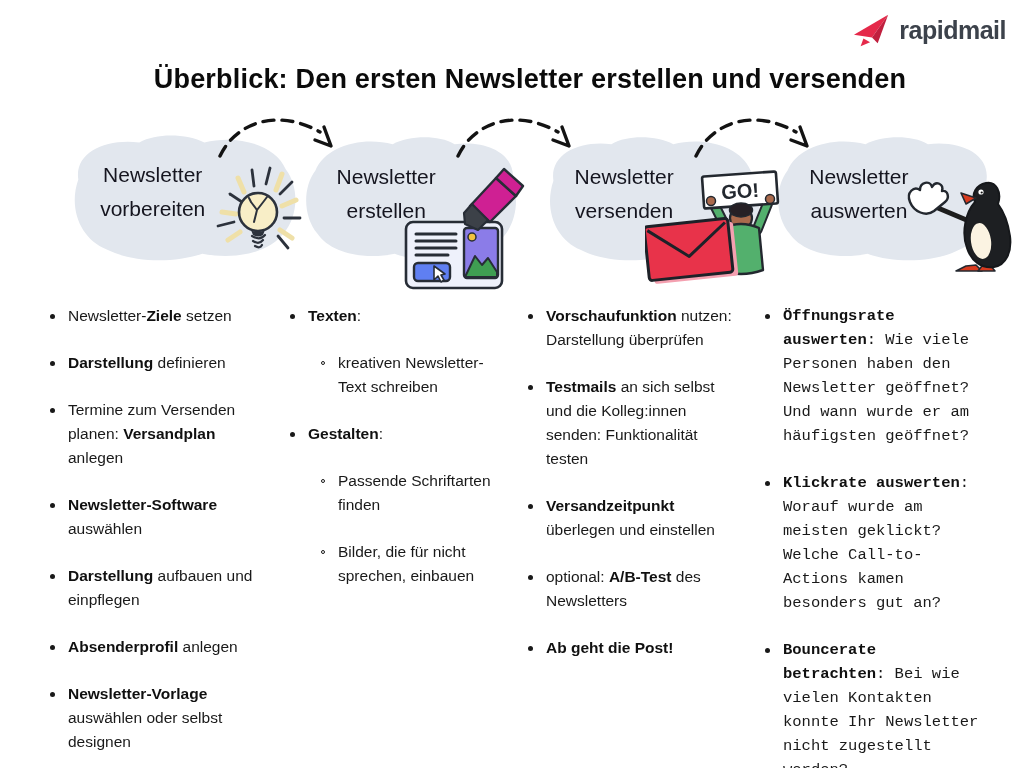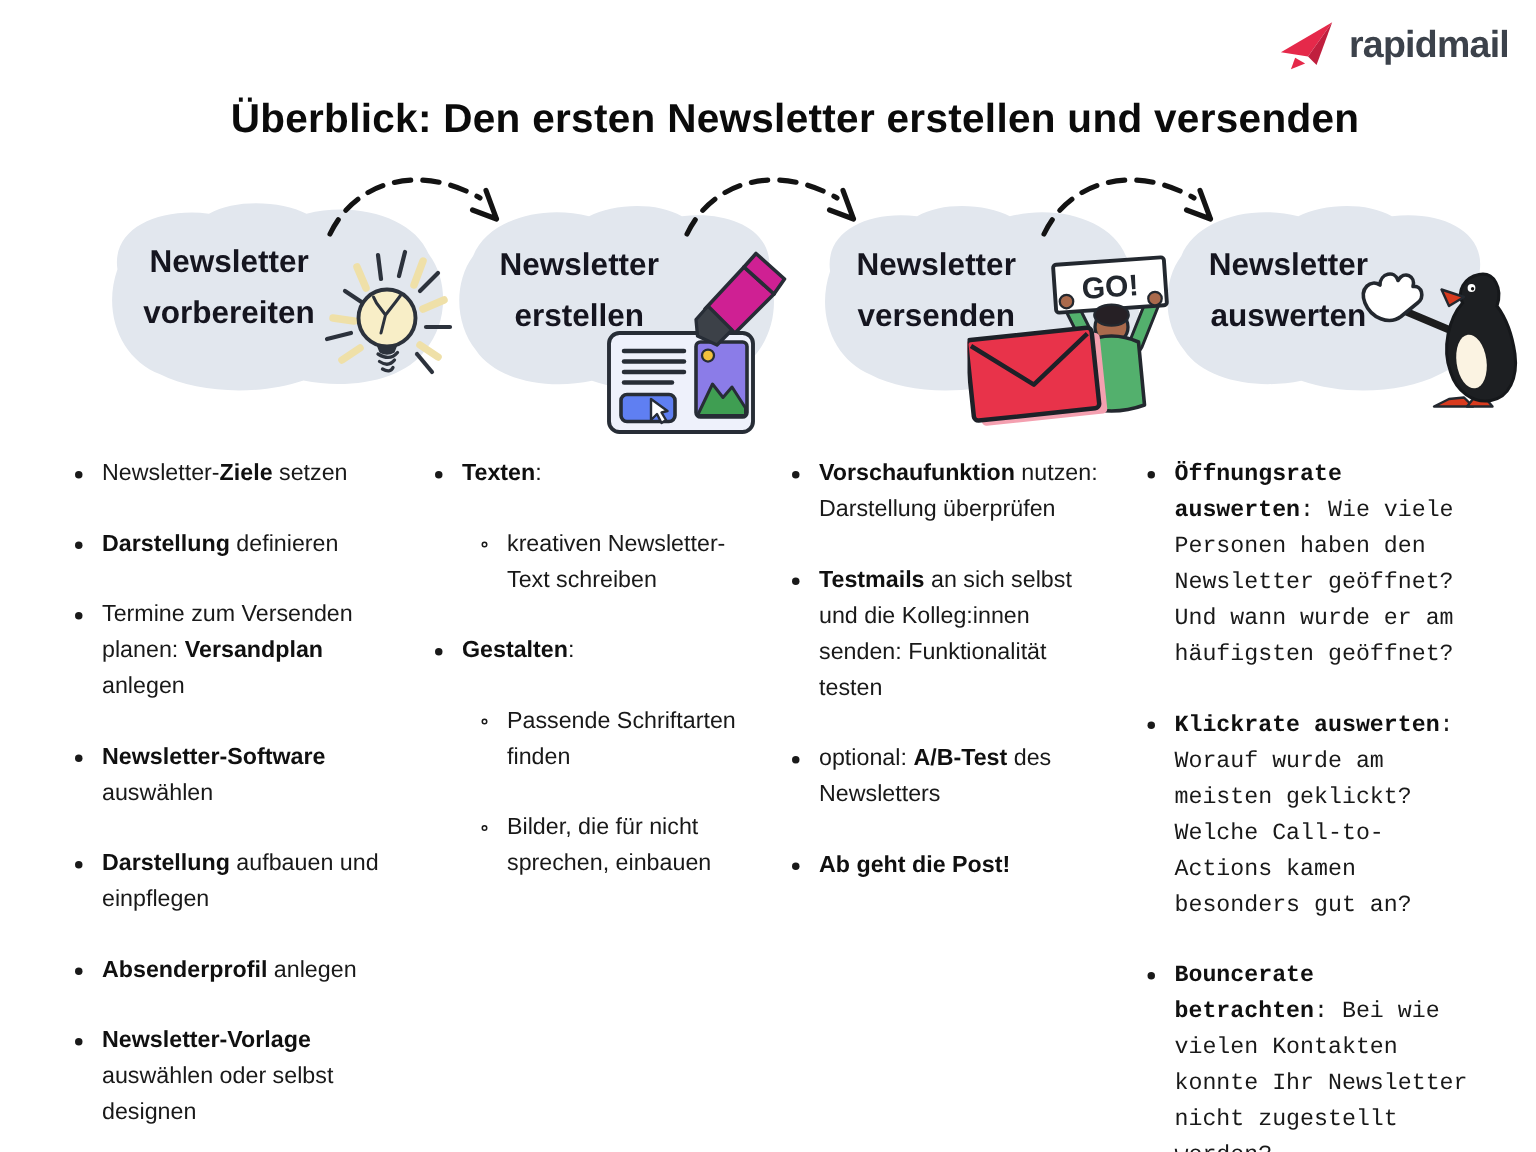--- a/index.html
+++ b/index.html
@@ -18,21 +18,21 @@
   .ah    { fill:none; stroke:#131313; stroke-width:3.4; stroke-linecap:round; stroke-linejoin:round; }
 
   .step { position:absolute; z-index:1; }
   .step svg.blob { position:absolute; inset:0; width:100%; height:100%; }
   .step1 { left:60px;  top:128px; width:244px; height:136px; }
   .step2 { left:298px; top:130px; width:232px; height:134px; }
   .step3 { left:536px; top:130px; width:232px; height:134px; }
   .step4 { left:770px; top:130px; width:234px; height:134px; }
   .step2 svg.blob, .step4 svg.blob { transform:scaleX(-1); }
   .step-label { position:absolute; top:30px; left:0; width:76%; text-align:center;
-                font-size:21px; font-weight:700; line-height:34px; color:#15151f; }
+                font-size:21px; font-weight:400; line-height:34px; color:#15151f; }
 
   .illus { position:absolute; z-index:3; }
   .illus-1 { left:208px; top:160px; width:104px; height:108px; }
   .illus-2 { left:404px; top:166px; width:124px; height:126px; }
   .illus-3 { left:645px; top:170px; width:138px; height:122px; }
   .illus-4 { left:898px; top:178px; width:122px; height:94px; }
 
   ul.list { position:absolute; top:304px; list-style:none; z-index:2; }
   .list-1 { left:48px;  width:214px; }
   .list-2 { left:288px; width:222px; }
@@ -252,20 +252,24 @@
       <li class="item">
         <span class="bullet"></span>
         <span class="txt"><strong>Vorschaufunktion</strong><span> nutzen: Darstellung überprüfen</span></span>
       </li>
       <li class="item">
         <span class="bullet"></span>
         <span class="txt"><strong>Testmails</strong><span> an sich selbst und die Kolleg:innen senden: Funktionalität testen</span></span>
       </li>
       <li class="item">
         <span class="bullet"></span>
+        <span class="txt"><strong>Versandzeitpunkt</strong><span> überlegen und einstellen</span></span>
+      </li>
+      <li class="item">
+        <span class="bullet"></span>
         <span class="txt"><span>optional: </span><strong>A/B-Test</strong><span> des Newsletters</span></span>
       </li>
       <li class="item">
         <span class="bullet"></span>
         <span class="txt"><strong>Ab geht die Post!</strong></span>
       </li>
     </ul>
   <ul class="list list-4">
       <li class="item">
         <span class="bullet"></span>

